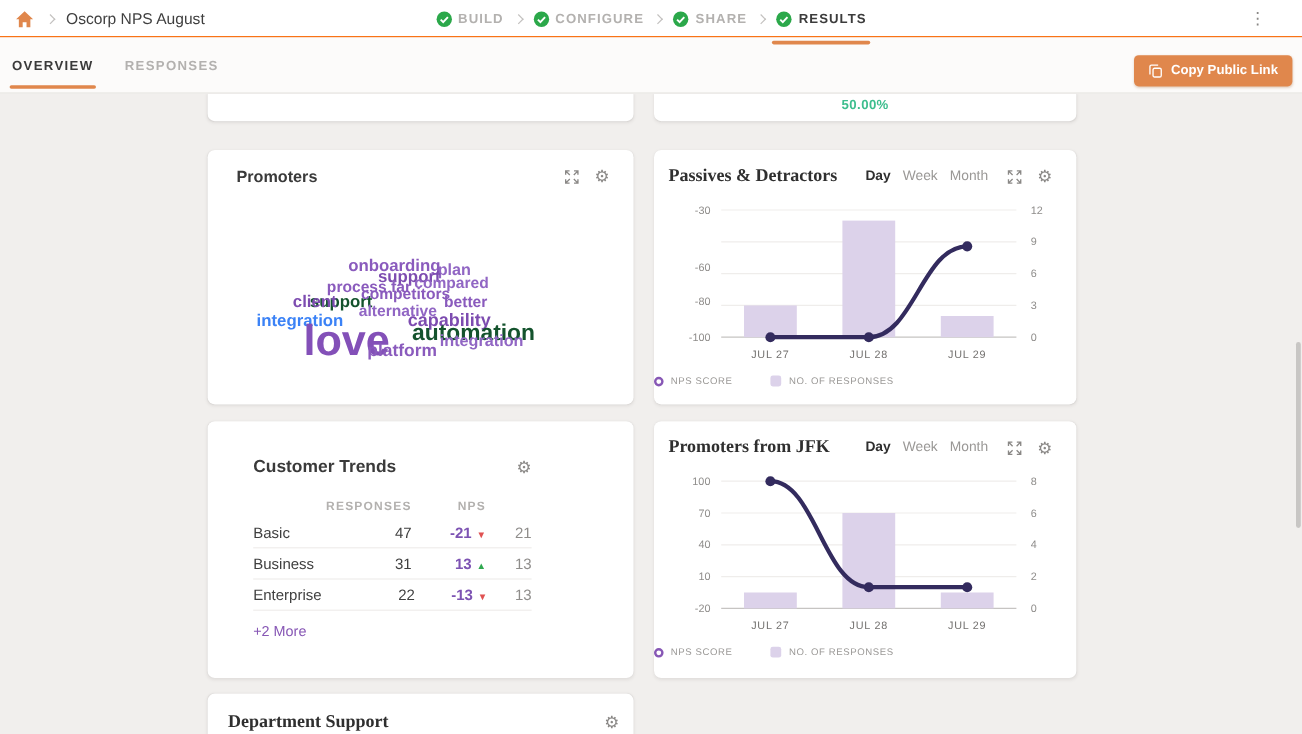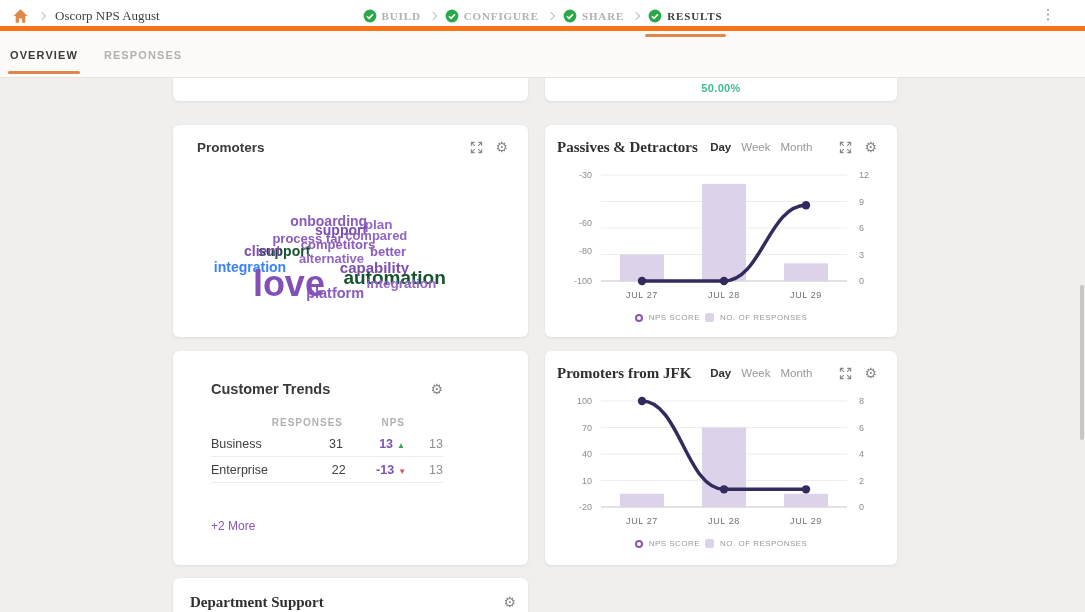--- a/index.html
+++ b/index.html
@@ -1,21 +1,21 @@
 <!DOCTYPE html>
 <html><head>
 <meta charset="utf-8">
 <style>
   * { margin:0; padding:0; box-sizing:border-box; }
   html,body { width:1085px; height:612px; overflow:hidden; background:#f1efed;
     font-family:"Liberation Sans", sans-serif; }
 
   
   .app-header { position:absolute; left:0; top:0; width:1085px; height:31px;
-    background:#ffffff; border-bottom:5px solid #f97316; z-index:30;font-family:Liberation Serif, serif; }
+    background:#ffffff; border-bottom:1px solid #f97316; z-index:30; }
   .hdr-left { position:absolute; left:12px; top:0; height:31px; display:flex; align-items:center; gap:10px; }
   .crumb-title { font-size:13px; color:#3f3f3f; }
   .chev { width:6px; height:6px; border-top:1.5px solid #c3c1bf; border-right:1.5px solid #c3c1bf;
     transform:rotate(45deg); display:inline-block; }
   .steps { position:absolute; left:50%; top:0; transform:translateX(-50%); height:31px;
     display:flex; align-items:center; gap:9px; }
   .step { display:flex; align-items:center; gap:5px; position:relative; height:31px; cursor:pointer; }
   .step-label { font-size:11px; font-weight:bold; letter-spacing:.08em; color:#b3b1af; }
   .step.active .step-label { color:#3c3c3c; }
   .step.active::after { content:''; position:absolute; left:-3px; right:-3px; top:34px; height:3px;
@@ -43,34 +43,34 @@
   .sliver-val { text-align:center; padding-top:4px; font-size:11px; font-weight:bold;
     color:#3dbe8e; letter-spacing:.03em; }
 
   .card-head { position:absolute; top:10px; left:12px; right:20px; height:24px;
     display:flex; align-items:center; }
   .title-serif { font-family:"Liberation Serif", serif; font-weight:bold; font-size:15px; color:#2f2f2f; }
   .title-sans { font-weight:bold; font-size:13.5px; color:#3a3a3a; }
   .head-spacer { flex:1; }
   .icon-btn { color:#8a8886; cursor:pointer; display:flex; align-items:center; margin-left:12px; }
   .gear { font-size:14px; line-height:14px; }
-  .ranges { display:flex; gap:10px; margin-right:15px; }
+  .ranges { display:flex; gap:10px; margin-right:4px; }
   .range-opt { font-size:11.5px; color:#9a9896; cursor:pointer; }
   .range-opt.active { color:#2f2f2f; font-weight:bold; }
 
   
   .cloud { position:absolute; left:0; top:34px; right:0; bottom:0; }
   .cloud-word { position:absolute; white-space:nowrap; line-height:1; font-weight:600;
     font-family:"Liberation Sans",sans-serif; }
 
   
   .chart-host { position:absolute; left:0; top:36px; width:100%; height:150px; }
   svg .tick { font-family:"Liberation Sans",sans-serif; font-size:9px; fill:#8f8d8b; }
   svg .cat  { font-family:"Liberation Sans",sans-serif; font-size:9px; fill:#73716f; letter-spacing:.07em; }
-  .legend { position:absolute; left:0; right:0; top:188px; display:flex; justify-content:center; gap:5px; }
+  .legend { position:absolute; left:0; right:0; top:188px; display:flex; gap:32px; }
   .lg-item { display:flex; align-items:center; gap:6px; font-size:8px; letter-spacing:.06em; color:#9b9997; }
   .lg-ring { width:8px; height:8px; border:2px solid #8757b5; border-radius:50%; }
   .lg-sq { width:9px; height:9px; background:#dcd2ea; border-radius:2px; }
 
   
   .ct-head { position:absolute; left:38px; top:30px; width:232px; display:flex;
     align-items:center; justify-content:space-between; }
   .ct-table { position:absolute; left:38px; top:62px; width:232px; font-size:12.5px; color:#3f3f3f; }
   .ct-row { display:flex; align-items:center; height:26px; border-bottom:1px solid #efedeb; }
   .ct-hrow { display:flex; align-items:center; height:18px; font-size:10px; font-weight:bold;
@@ -138,20 +138,27 @@
 
 <div class="tabbar">
   <div class="tabs">
     <div class="tab active">
         <span>OVERVIEW</span>
       </div>
     <div class="tab">
         <span>RESPONSES</span>
       </div>
   </div>
+  <button class="copy-btn">
+    <svg width="12" height="12" viewBox="0 0 14 14">
+        <rect x="4.5" y="4.5" width="8" height="8.5" rx="1.5" fill="none" stroke="#fff" stroke-width="1.3"></rect>
+        <path d="M9.5 1.5H3A1.5 1.5 0 0 0 1.5 3v7.5" fill="none" stroke="#fff" stroke-width="1.3"></path>
+      </svg>
+    <span>Copy Public Link</span>
+  </button>
 </div>
 
 <div class="card card-sliver" style="left:173px; top:78px; width:355px; height:23px;"></div>
 <div class="card card-sliver" style="left:545px; top:78px; width:352px; height:23px;">
   <div class="sliver-val">50.00%</div>
 </div>
 
 <div class="card" style="left:173px; top:125px; width:355px; height:212px;">
   <div class="card-head" style="left:24px;">
     <span class="title-sans">Promoters</span>
@@ -241,20 +248,26 @@
   <div class="ct-head">
     <span class="title-sans" style="font-size:14.5px;">Customer Trends</span>
     <span class="icon-btn gear">⚙</span>
   </div>
   <div class="ct-table">
     <div class="ct-row ct-hrow">
       <span class="c-name"></span>
       <span class="c-resp" style="color:#b3b1af;">RESPONSES</span>
       <span class="c-nps" style="color:#b3b1af;">NPS</span>
       <span class="c-cnt"></span>
+    </div>
+    <div class="ct-row">
+      <span class="c-name">Basic</span>
+      <span class="c-resp">47</span>
+      <span class="c-nps"><span>-21</span><span class="tri down">▼</span></span>
+      <span class="c-cnt">21</span>
     </div>
     <div class="ct-row">
       <span class="c-name">Business</span>
       <span class="c-resp">31</span>
       <span class="c-nps"><span>13</span><span class="tri up">▲</span></span>
       <span class="c-cnt">13</span>
     </div>
     <div class="ct-row">
       <span class="c-name">Enterprise</span>
       <span class="c-resp">22</span>

